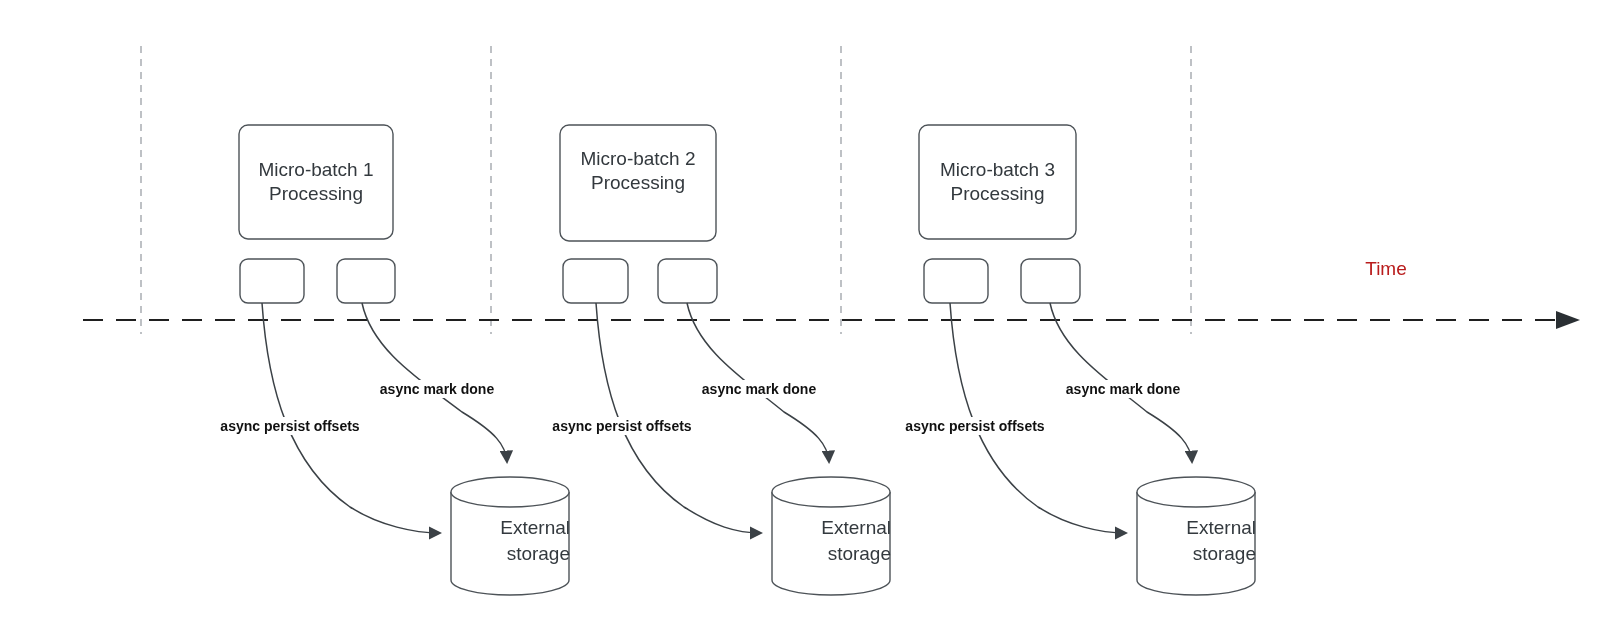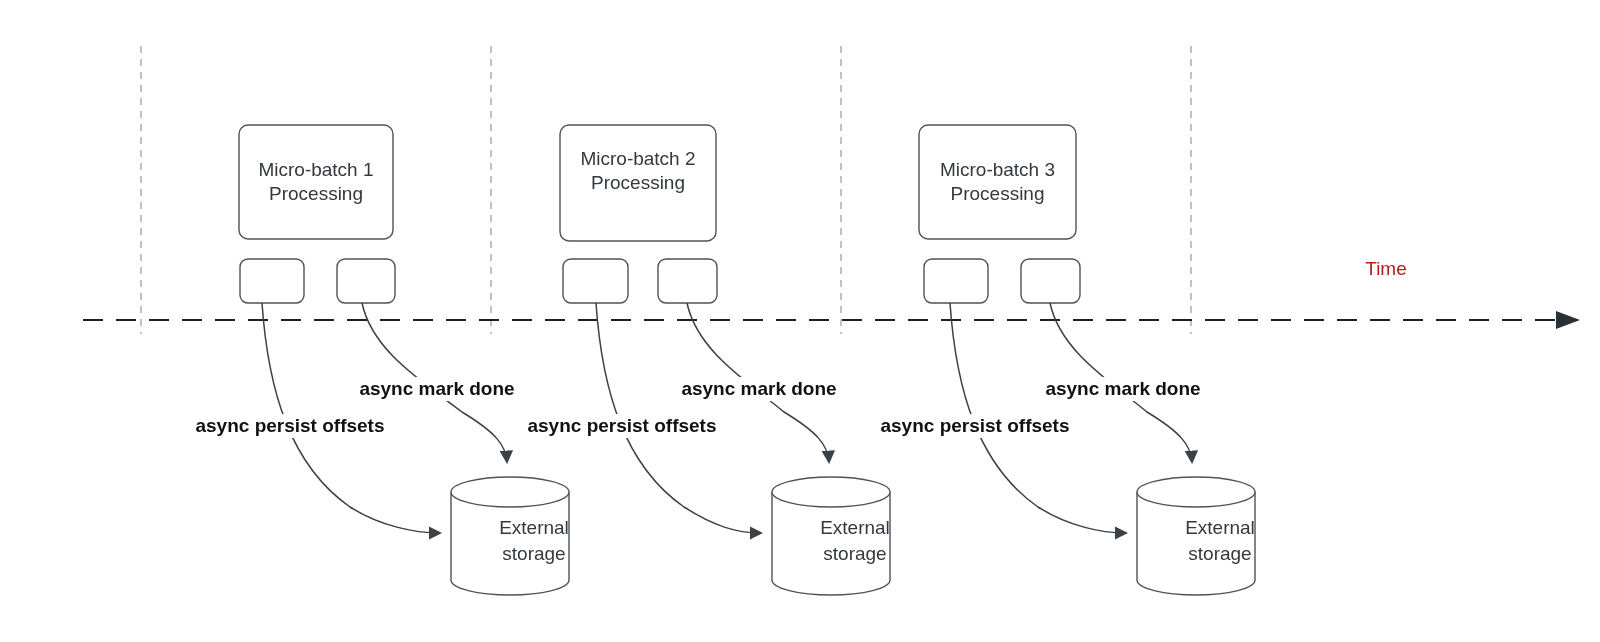--- a/index.html
+++ b/index.html
@@ -32,29 +32,28 @@
     justify-content: center;
     align-items: center;
     font-size: 19px;
     line-height: 24px;
     white-space: normal;
   }
   .storage-label {
     display: flex;
     flex-direction: column;
     justify-content: center;
-    align-items: center;
+    align-items: flex-end;
     font-size: 19px;
     line-height: 26px;
     white-space: normal;
-    margin-left: 24px;
   }
   .async-label {
     transform: translate(-50%, -50%);
-    font-size: 19px;
+    font-size: 14px;
     font-weight: bold;
     color: #111111;
     background: #ffffff;
     padding: 1px 3px;
   }
   .time-label {
     transform: translate(-50%, -50%);
     font-size: 19px;
     color: #b91c1c;
   }

